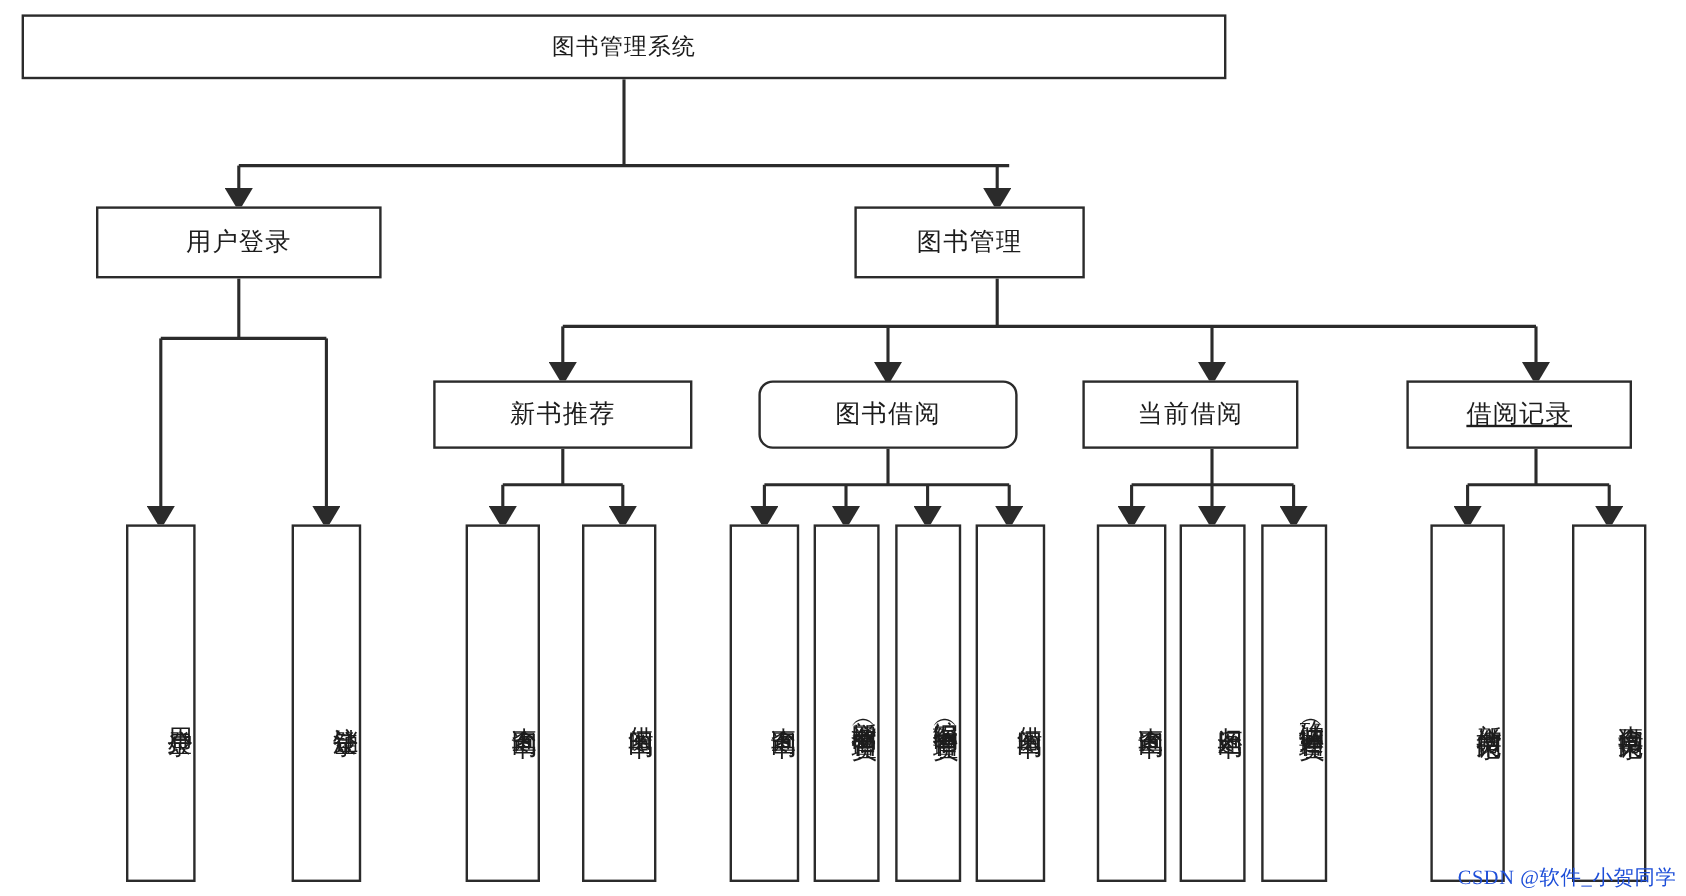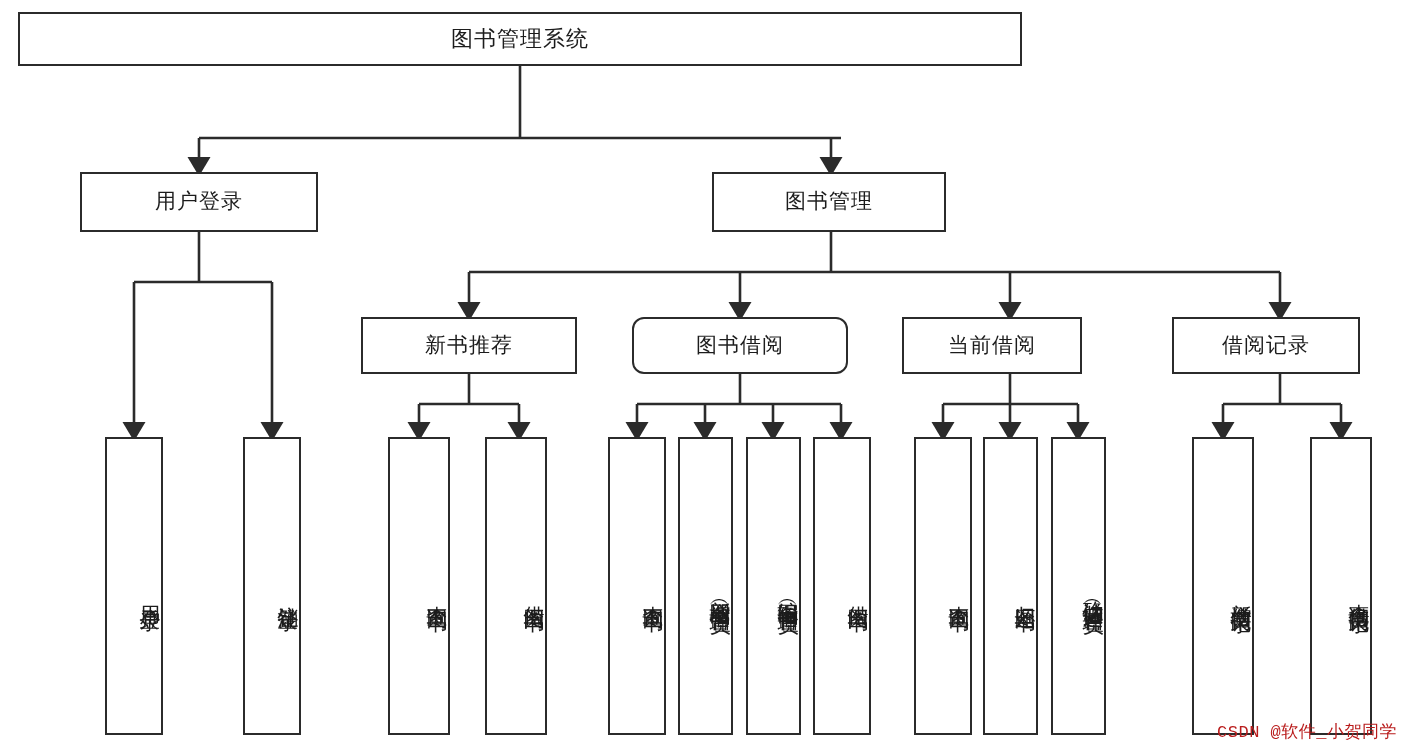--- a/index.html
+++ b/index.html
@@ -34,21 +34,21 @@
     justify-content: center;
     color: #1c1c1c;
     z-index: 2;
   }
   .node.horiz {
     font-size: 21px;
     letter-spacing: 1px;
     line-height: 1.2;
   }
   .node.root {
-    font-size: 22px;
+    font-size: 19px;
   }
   .node.vert {
     writing-mode: vertical-rl;
     text-orientation: upright;
     font-size: 21px;
     letter-spacing: 2px;
     align-items: flex-start;
     justify-content: center;
     padding-top: 14px;
     line-height: 1.08;
@@ -57,25 +57,25 @@
     writing-mode: vertical-rl;
     text-orientation: upright;
     display: block;
     white-space: nowrap;
   }
   .watermark {
     position: absolute;
     right: 8px;
     bottom: 4px;
     font-size: 17px;
-    color: #b91c1c;
+    color: #1d4ed8;
     letter-spacing: 0.5px;
     white-space: nowrap;
     z-index: 5;
-    font-family: Liberation Mono, monospace;
+    font-family: Liberation Serif, serif;
   }
 </style>
 </head>
 <body>
 
 <div id="canvas">
 
   <svg id="edges" viewBox="0 0 1405 747" xmlns="http://www.w3.org/2000/svg">
     <defs>
       <marker id="arrow" markerWidth="9" markerHeight="9" refX="3.2" refY="4.5" orient="auto" markerUnits="strokeWidth">
@@ -126,34 +126,34 @@
     </g>
   </svg>
 
   <div class="node horiz root" style="left:18px; top:12px; width:1004px; height:54px;">
     <span>图书管理系统</span>
   </div>
 
   <div class="node horiz" style="left:80px; top:172px; width:238px; height:60px;">
     <span>用户登录</span>
   </div>
-  <div class="node horiz" style="left:712px; top:172px; width:234px; height:60px;">
+  <div class="node horiz" style="left:712px; top:172px; width:192px; height:60px;">
     <span>图书管理</span>
   </div>
 
   <div class="node horiz" style="left:361px; top:317px; width:216px; height:57px;">
     <span>新书推荐</span>
   </div>
   <div class="node horiz" style="left:632px; top:317px; width:216px; height:57px;border-radius:12px;">
     <span>图书借阅</span>
   </div>
   <div class="node horiz" style="left:902px; top:317px; width:180px; height:57px;">
     <span>当前借阅</span>
   </div>
-  <div class="node horiz" style="left:1172px; top:317px; width:188px; height:57px;">
+  <div class="node horiz" style="left:1172px; top:317px; width:188px; height:57px;text-decoration:underline;">
     <span>借阅记录</span>
   </div>
 
   <div class="node vert" style="left:105px; top:437px; width:58px; height:298px;">
     <span class="vlabel">用户登录</span>
   </div>
   <div class="node vert" style="left:243px; top:437px; width:58px; height:298px;">
     <span class="vlabel">注销登录</span>
   </div>
 

